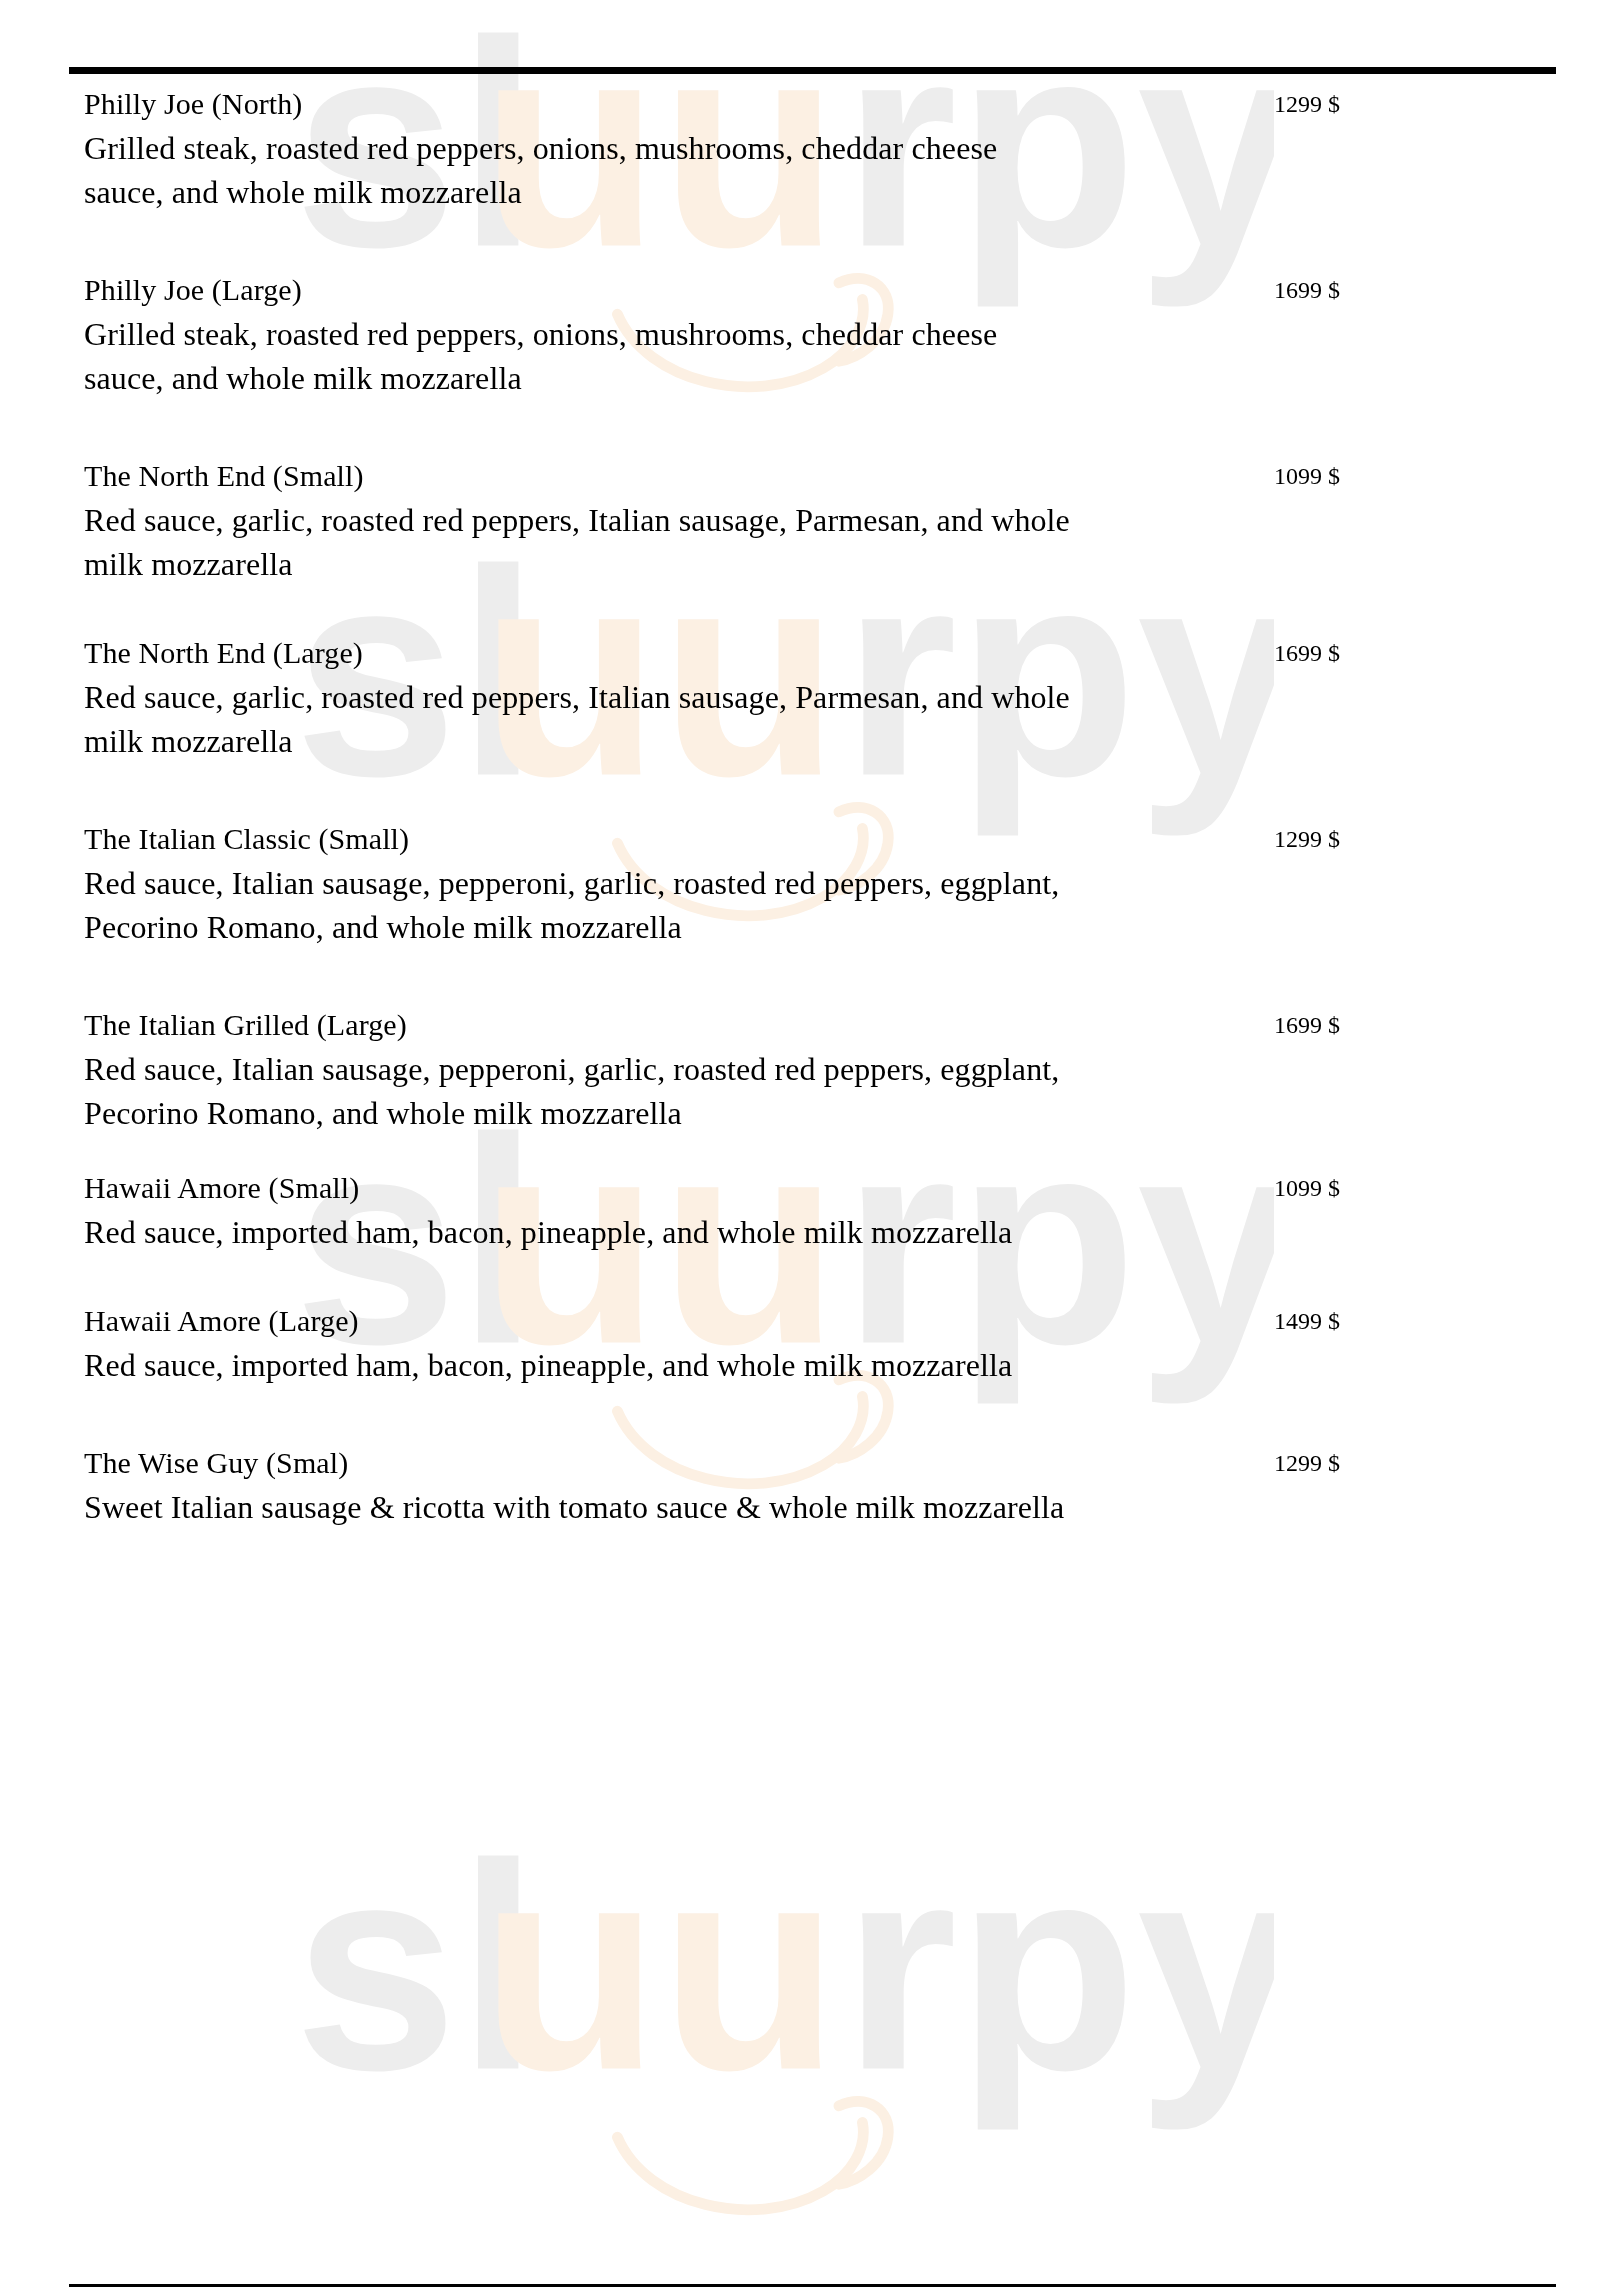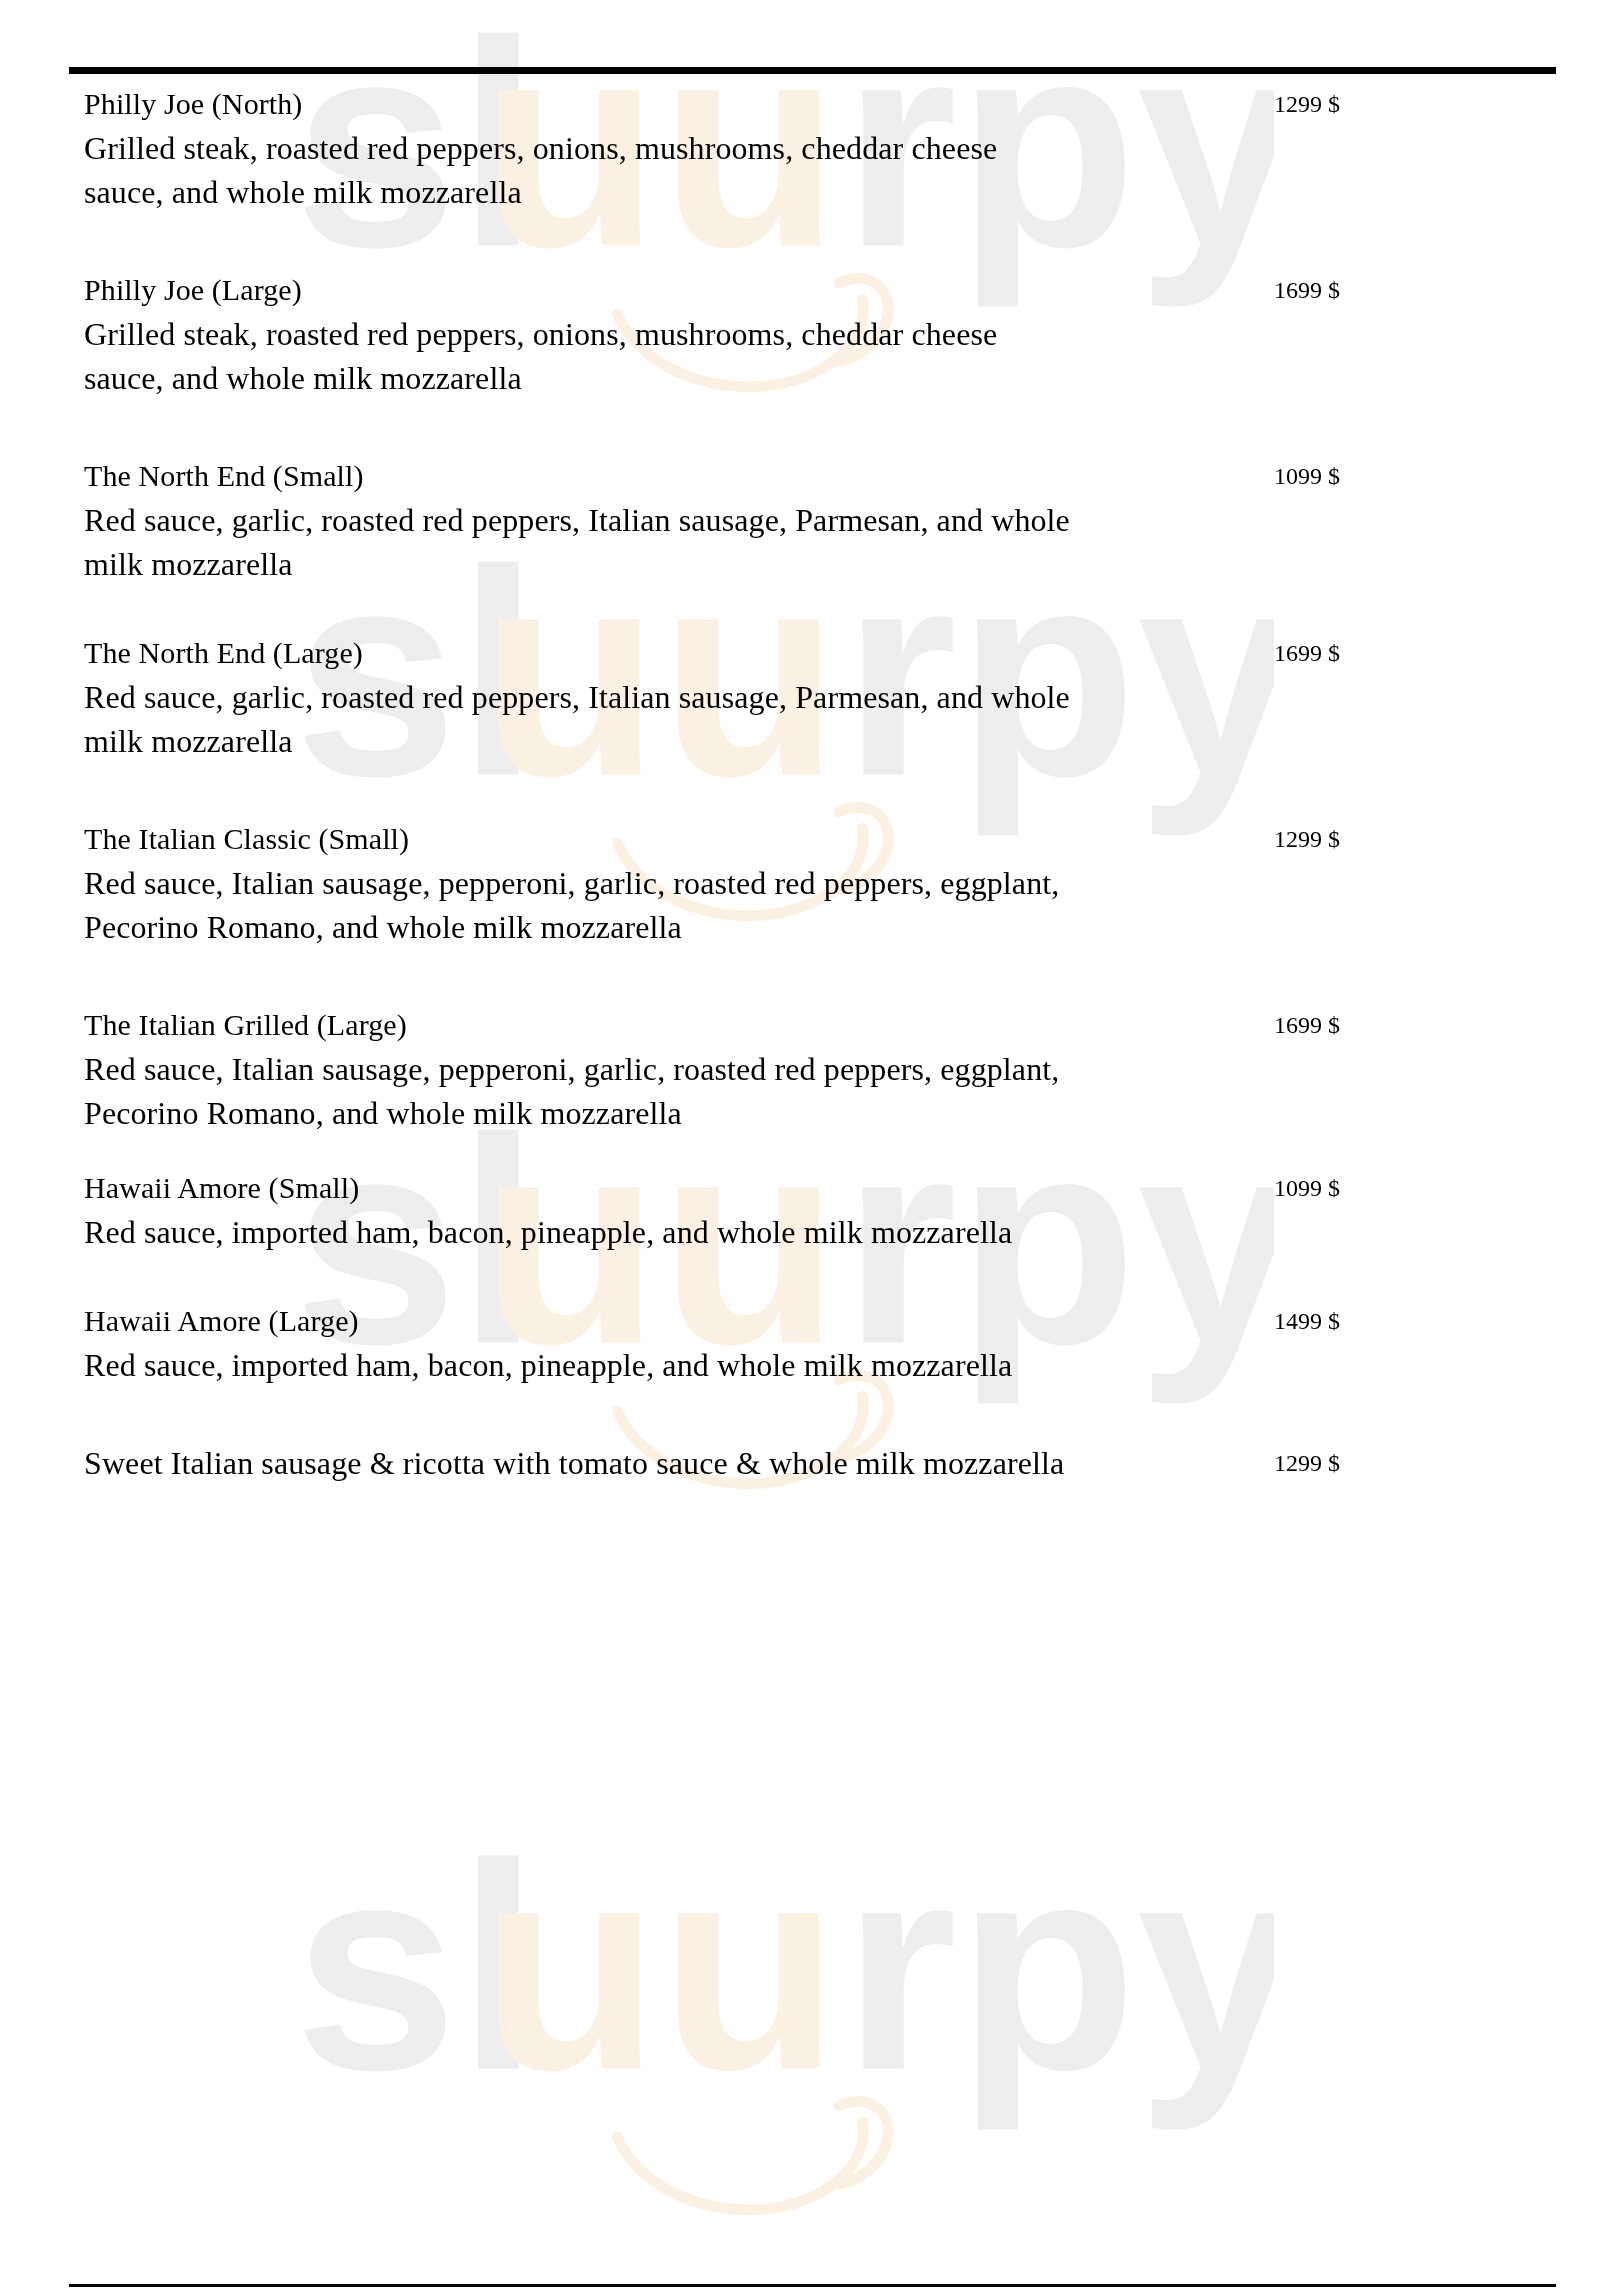--- a/index.html
+++ b/index.html
@@ -221,20 +221,21 @@
     <div class="menu-item gap-lg">
       <div class="item-main">
         <div class="item-name">Hawaii Amore (Large)</div>
         <div class="item-desc">Red sauce, imported ham, bacon, pineapple, and whole milk mozzarella</div>
       </div>
       <div class="item-price">1499 $</div>
     </div>
 
     <div class="menu-item">
       <div class="item-main">
+        <div class="item-name">The Wise Guy (Smal)</div>
         <div class="item-desc">Sweet Italian sausage &amp; ricotta with tomato sauce &amp; whole milk mozzarella</div>
       </div>
       <div class="item-price">1299 $</div>
     </div>
 
   </div>
 
   <div class="rule-bottom"></div>
 
 </div>

